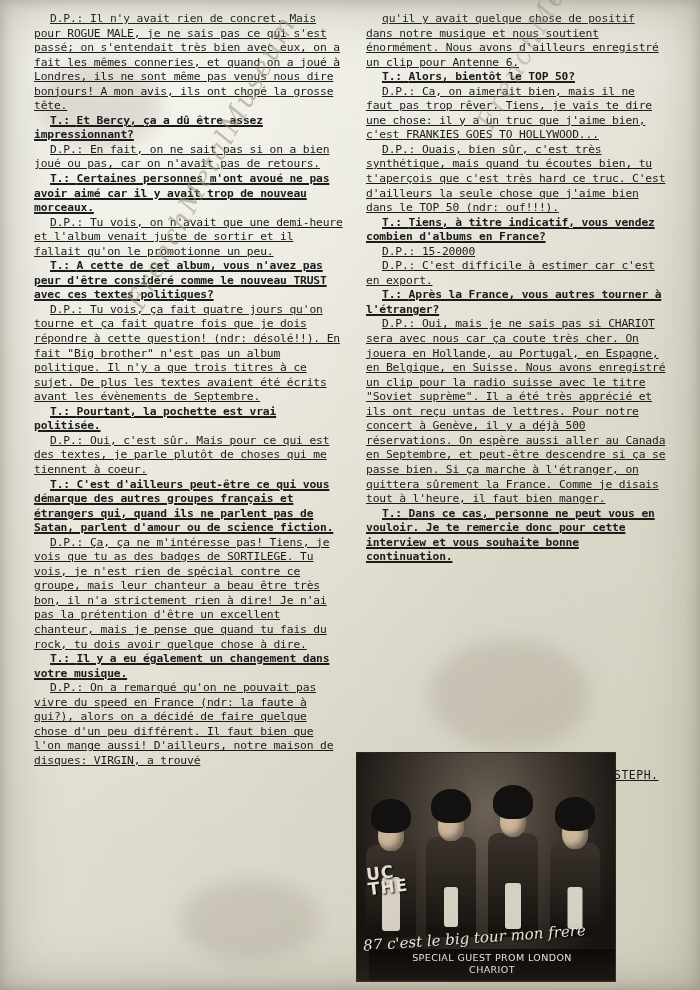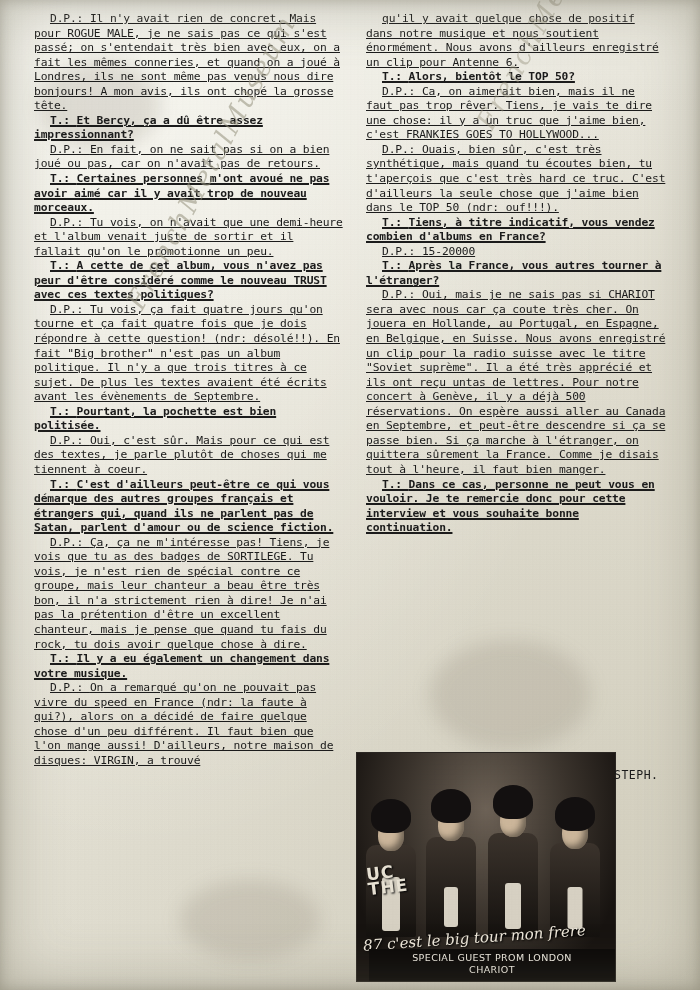--- a/index.html
+++ b/index.html
@@ -202,20 +202,21 @@
     padding: 3px 0 5px 0;
     line-height: 12px;
   }
   .signature {
     position: absolute;
     left: 614px;
     top: 768px;
     font-family: "DejaVu Sans Mono", monospace;
     font-size: 11.5px;
     letter-spacing: 0.5px;
+    text-decoration: underline;
   }
   .smudge {
     position: absolute;
     pointer-events: none;
     border-radius: 50%;
     background: rgba(120,112,92,0.18);
     filter: blur(9px);
   }
 </style>
 </head>
@@ -229,34 +230,35 @@
 
   <div class="columns">
     <div class="col left" id="col-left">
         <p class="para"><span class="indent"></span><span class="spk">D.P.: </span><span>Il n'y avait rien de concret. Mais pour ROGUE MALE, je ne sais pas ce qui s'est passé; on s'entendait très bien avec eux, on a fait les mêmes conneries, et quand on a joué à Londres, ils ne sont même pas venus nous dire bonjours! A mon avis, ils ont chopé la grosse tête.</span></p>
         <p class="para"><span class="indent"></span><span class="spk q">T.: </span><span class="q">Et Bercy, ça a dû être assez impressionnant?</span></p>
         <p class="para"><span class="indent"></span><span class="spk">D.P.: </span><span>En fait, on ne sait pas si on a bien joué ou pas, car on n'avait pas de retours.</span></p>
         <p class="para"><span class="indent"></span><span class="spk q">T.: </span><span class="q">Certaines personnes m'ont avoué ne pas avoir aimé car il y avait trop de nouveau morceaux.</span></p>
         <p class="para"><span class="indent"></span><span class="spk">D.P.: </span><span>Tu vois, on n'avait que une demi-heure et l'album venait juste de sortir et il fallait qu'on le promotionne un peu.</span></p>
         <p class="para"><span class="indent"></span><span class="spk q">T.: </span><span class="q">A cette de cet album, vous n'avez pas peur d'être considéré comme le nouveau TRUST avec ces textes politiques?</span></p>
         <p class="para"><span class="indent"></span><span class="spk">D.P.: </span><span>Tu vois, ça fait quatre jours qu'on tourne et ça fait quatre fois que je dois répondre à cette question! (ndr: désolé!!). En fait "Big brother" n'est pas un album politique. Il n'y a que trois titres à ce sujet. De plus les textes avaient été écrits avant les évènements de Septembre.</span></p>
-        <p class="para"><span class="indent"></span><span class="spk q">T.: </span><span class="q">Pourtant, la pochette est bien politisée.</span></p>
+        <p class="para"><span class="indent"></span><span class="spk q">T.: </span><span class="q">Pourtant, la pochette est vrai politisée.</span></p>
         <p class="para"><span class="indent"></span><span class="spk">D.P.: </span><span>Oui, c'est sûr. Mais pour ce qui est des textes, je parle plutôt de choses qui me tiennent à coeur.</span></p>
         <p class="para"><span class="indent"></span><span class="spk q">T.: </span><span class="q">C'est d'ailleurs peut-être ce qui vous démarque des autres groupes français et étrangers qui, quand ils ne parlent pas de Satan, parlent d'amour ou de science fiction.</span></p>
         <p class="para"><span class="indent"></span><span class="spk">D.P.: </span><span>Ça, ça ne m'intéresse pas! Tiens, je vois que tu as des badges de SORTILEGE. Tu vois, je n'est rien de spécial contre ce groupe, mais leur chanteur a beau être très bon, il n'a strictement rien à dire! Je n'ai pas la prétention d'être un excellent chanteur, mais je pense que quand tu fais du rock, tu dois avoir quelque chose à dire.</span></p>
         <p class="para"><span class="indent"></span><span class="spk q">T.: </span><span class="q">Il y a eu également un changement dans votre musique.</span></p>
         <p class="para"><span class="indent"></span><span class="spk">D.P.: </span><span>On a remarqué qu'on ne pouvait pas vivre du speed en France (ndr: la faute à qui?), alors on a décidé de faire quelque chose d'un peu différent. Il faut bien que l'on mange aussi! D'ailleurs, notre maison de disques: VIRGIN, a trouvé</span></p>
       </div>
     <div class="col right" id="col-right">
         <p class="para"><span class="indent"></span><span>qu'il y avait quelque chose de positif dans notre musique et nous soutient énormément. Nous avons d'ailleurs enregistré un clip pour Antenne 6.</span></p>
         <p class="para"><span class="indent"></span><span class="spk q">T.: </span><span class="q">Alors, bientôt le TOP 50?</span></p>
         <p class="para"><span class="indent"></span><span class="spk">D.P.: </span><span>Ca, on aimerait bien, mais il ne faut pas trop rêver. Tiens, je vais te dire une chose: il y a un truc que j'aime bien, c'est FRANKIES GOES TO HOLLYWOOD...</span></p>
         <p class="para"><span class="indent"></span><span class="spk">D.P.: </span><span>Ouais, bien sûr, c'est très synthétique, mais quand tu écoutes bien, tu t'aperçois que c'est très hard ce truc. C'est d'ailleurs la seule chose que j'aime bien dans le TOP 50 (ndr: ouf!!!).</span></p>
         <p class="para"><span class="indent"></span><span class="spk q">T.: </span><span class="q">Tiens, à titre indicatif, vous vendez combien d'albums en France?</span></p>
         <p class="para"><span class="indent"></span><span class="spk">D.P.: </span><span>15-20000</span></p>
+        <p class="para"><span class="indent"></span><span class="spk">D.P.: </span><span>C'est difficile à estimer car c'est en export.</span></p>
         <p class="para"><span class="indent"></span><span class="spk q">T.: </span><span class="q">Après la France, vous autres tourner à l'étranger?</span></p>
         <p class="para"><span class="indent"></span><span class="spk">D.P.: </span><span>Oui, mais je ne sais pas si CHARIOT sera avec nous car ça coute très cher. On jouera en Hollande, au Portugal, en Espagne, en Belgique, en Suisse. Nous avons enregistré un clip pour la radio suisse avec le titre "Soviet suprème". Il a été très apprécié et ils ont reçu untas de lettres. Pour notre concert à Genève, il y a déjà 500 réservations. On espère aussi aller au Canada en Septembre, et peut-être descendre si ça se passe bien. Si ça marche à l'étranger, on quittera sûrement la France. Comme je disais tout à l'heure, il faut bien manger.</span></p>
         <p class="para"><span class="indent"></span><span class="spk q">T.: </span><span class="q">Dans ce cas, personne ne peut vous en vouloir. Je te remercie donc pour cette interview et vous souhaite bonne continuation.</span></p>
       </div>
   </div>
 
   <div class="watermark">FrenchMetalMuseum</div>
   <div class="watermark2">FrenchMetalMuseum</div>
 
   <div class="photo-wrap">

